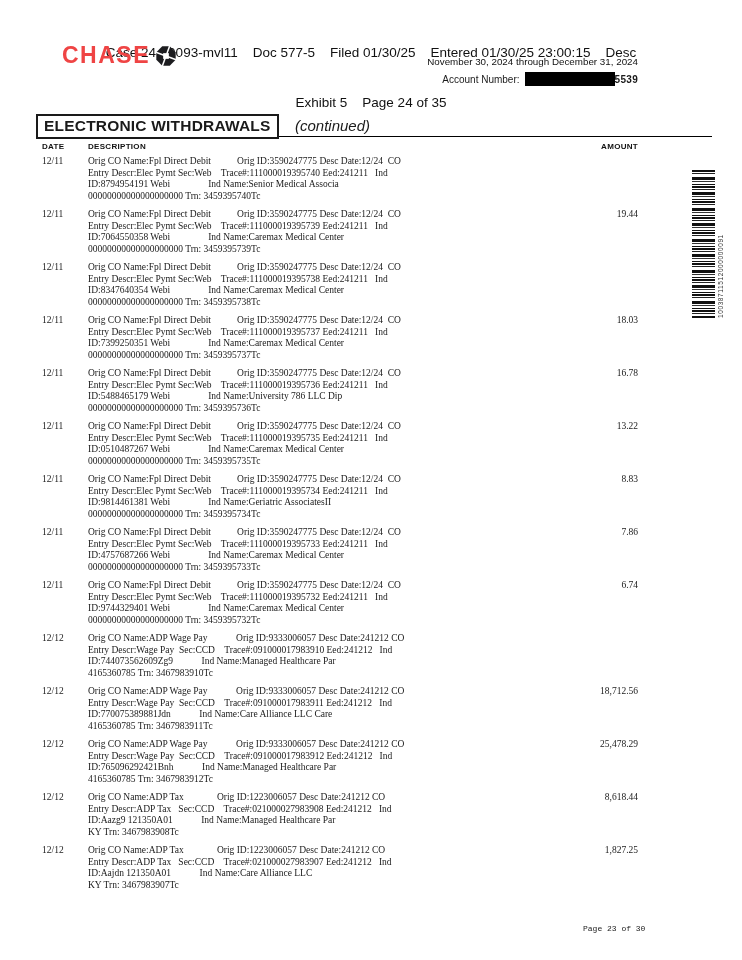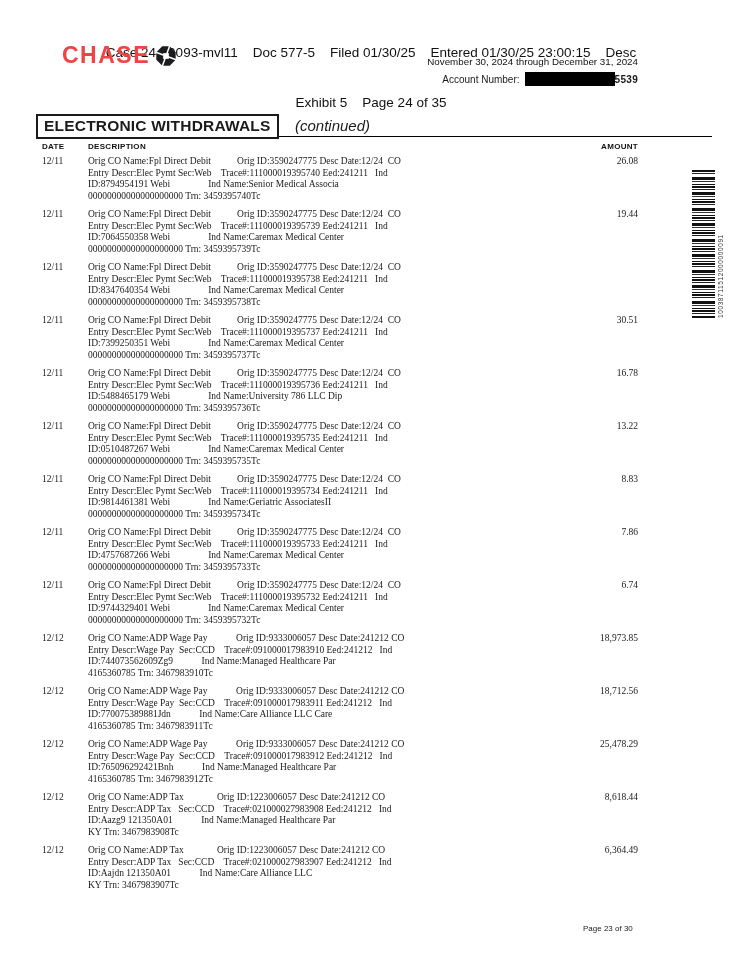--- a/index.html
+++ b/index.html
@@ -55,21 +55,21 @@
       #111 0px, #111 2px, #fff 2px, #fff 3px,
       #222 3px, #222 4px, #fff 4px, #fff 6.5px,
       #111 6.5px, #111 9.5px, #fff 9.5px, #fff 10.5px,
       #333 10.5px, #333 11.5px, #fff 11.5px, #fff 13.5px,
       #111 13.5px, #111 14.5px, #fff 14.5px, #fff 15.5px); }
   .barcode-num { position:absolute; left:25px; top:2px; height:146px;
     writing-mode:vertical-rl; transform:rotate(180deg);
     font-size:6.5px; letter-spacing:0.6px; color:#333; }
 
   
-  .page-footer { position:absolute; left:583px; top:924px; font-size:8px; color:#222; }
+  .page-footer { position:absolute; left:583px; top:924px; font-size:8px; color:#222;font-family:Liberation Mono, monospace; }
 </style>
 </head>
 <body>
 
 <div class="page">
 
   <div class="case-header">
     <div>Case 24-80093-mvl11    Doc 577-5    Filed 01/30/25    Entered 01/30/25 23:00:15    Desc</div>
     <div>Exhibit 5    Page 24 of 35</div>
   </div>
@@ -109,21 +109,20 @@
       <div class="h-desc">DESCRIPTION</div>
       <div class="h-amt">AMOUNT</div>
     </div>
     <div id="tx-body">
   <div class="t-row">
     <div class="c-date">12/11</div>
     <div class="c-desc">Orig CO Name:Fpl Direct Debit           Orig ID:3590247775 Desc Date:12/24  CO
 Entry Descr:Elec Pymt Sec:Web    Trace#:111000019395740 Eed:241211   Ind
 ID:8794954191 Webi                Ind Name:Senior Medical Associa
 00000000000000000000 Trn: 3459395740Tc</div>
-    <div class="c-amt">26.08</div>
   </div>
 
   <div class="t-row">
     <div class="c-date">12/11</div>
     <div class="c-desc">Orig CO Name:Fpl Direct Debit           Orig ID:3590247775 Desc Date:12/24  CO
 Entry Descr:Elec Pymt Sec:Web    Trace#:111000019395739 Eed:241211   Ind
 ID:7064550358 Webi                Ind Name:Caremax Medical Center
 00000000000000000000 Trn: 3459395739Tc</div>
     <div class="c-amt">19.44</div>
   </div>
@@ -135,21 +134,21 @@
 ID:8347640354 Webi                Ind Name:Caremax Medical Center
 00000000000000000000 Trn: 3459395738Tc</div>
   </div>
 
   <div class="t-row">
     <div class="c-date">12/11</div>
     <div class="c-desc">Orig CO Name:Fpl Direct Debit           Orig ID:3590247775 Desc Date:12/24  CO
 Entry Descr:Elec Pymt Sec:Web    Trace#:111000019395737 Eed:241211   Ind
 ID:7399250351 Webi                Ind Name:Caremax Medical Center
 00000000000000000000 Trn: 3459395737Tc</div>
-    <div class="c-amt">30.51</div>
+    <div class="c-amt">18.03</div>
   </div>
 
   <div class="t-row">
     <div class="c-date">12/11</div>
     <div class="c-desc">Orig CO Name:Fpl Direct Debit           Orig ID:3590247775 Desc Date:12/24  CO
 Entry Descr:Elec Pymt Sec:Web    Trace#:111000019395736 Eed:241211   Ind
 ID:5488465179 Webi                Ind Name:University 786 LLC Dip
 00000000000000000000 Trn: 3459395736Tc</div>
     <div class="c-amt">16.78</div>
   </div>
@@ -189,21 +188,20 @@
 00000000000000000000 Trn: 3459395732Tc</div>
     <div class="c-amt">6.74</div>
   </div>
 
   <div class="t-row">
     <div class="c-date">12/12</div>
     <div class="c-desc">Orig CO Name:ADP Wage Pay            Orig ID:9333006057 Desc Date:241212 CO
 Entry Descr:Wage Pay  Sec:CCD    Trace#:091000017983910 Eed:241212   Ind
 ID:744073562609Zg9            Ind Name:Managed Healthcare Par
 4165360785 Trn: 3467983910Tc</div>
-    <div class="c-amt">18,973.85</div>
   </div>
 
   <div class="t-row">
     <div class="c-date">12/12</div>
     <div class="c-desc">Orig CO Name:ADP Wage Pay            Orig ID:9333006057 Desc Date:241212 CO
 Entry Descr:Wage Pay  Sec:CCD    Trace#:091000017983911 Eed:241212   Ind
 ID:770075389881Jdn            Ind Name:Care Alliance LLC Care
 4165360785 Trn: 3467983911Tc</div>
     <div class="c-amt">18,712.56</div>
   </div>
@@ -225,21 +223,21 @@
 KY Trn: 3467983908Tc</div>
     <div class="c-amt">8,618.44</div>
   </div>
 
   <div class="t-row">
     <div class="c-date">12/12</div>
     <div class="c-desc">Orig CO Name:ADP Tax              Orig ID:1223006057 Desc Date:241212 CO
 Entry Descr:ADP Tax   Sec:CCD    Trace#:021000027983907 Eed:241212   Ind
 ID:Aajdn 121350A01            Ind Name:Care Alliance LLC
 KY Trn: 3467983907Tc</div>
-    <div class="c-amt">6,364.49</div>
+    <div class="c-amt">1,827.25</div>
   </div>
 </div>
   </div>
 
   <div class="barcode">
     <div class="barcode-bars"></div>
     <div class="barcode-num">10038711512000000091</div>
   </div>
 
   <div class="page-footer">Page 23 of 30</div>

